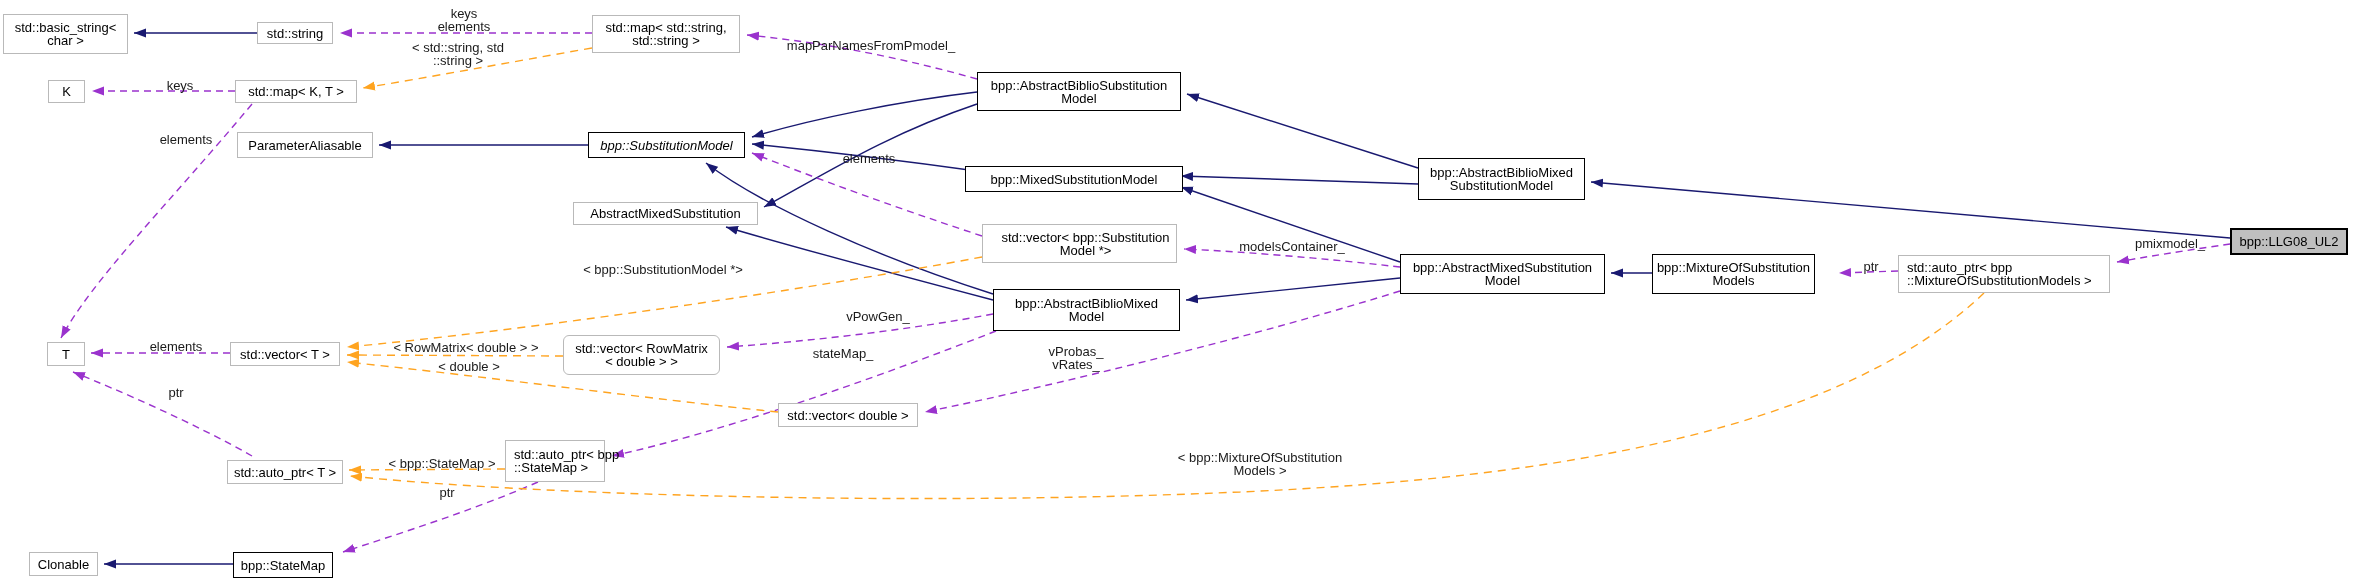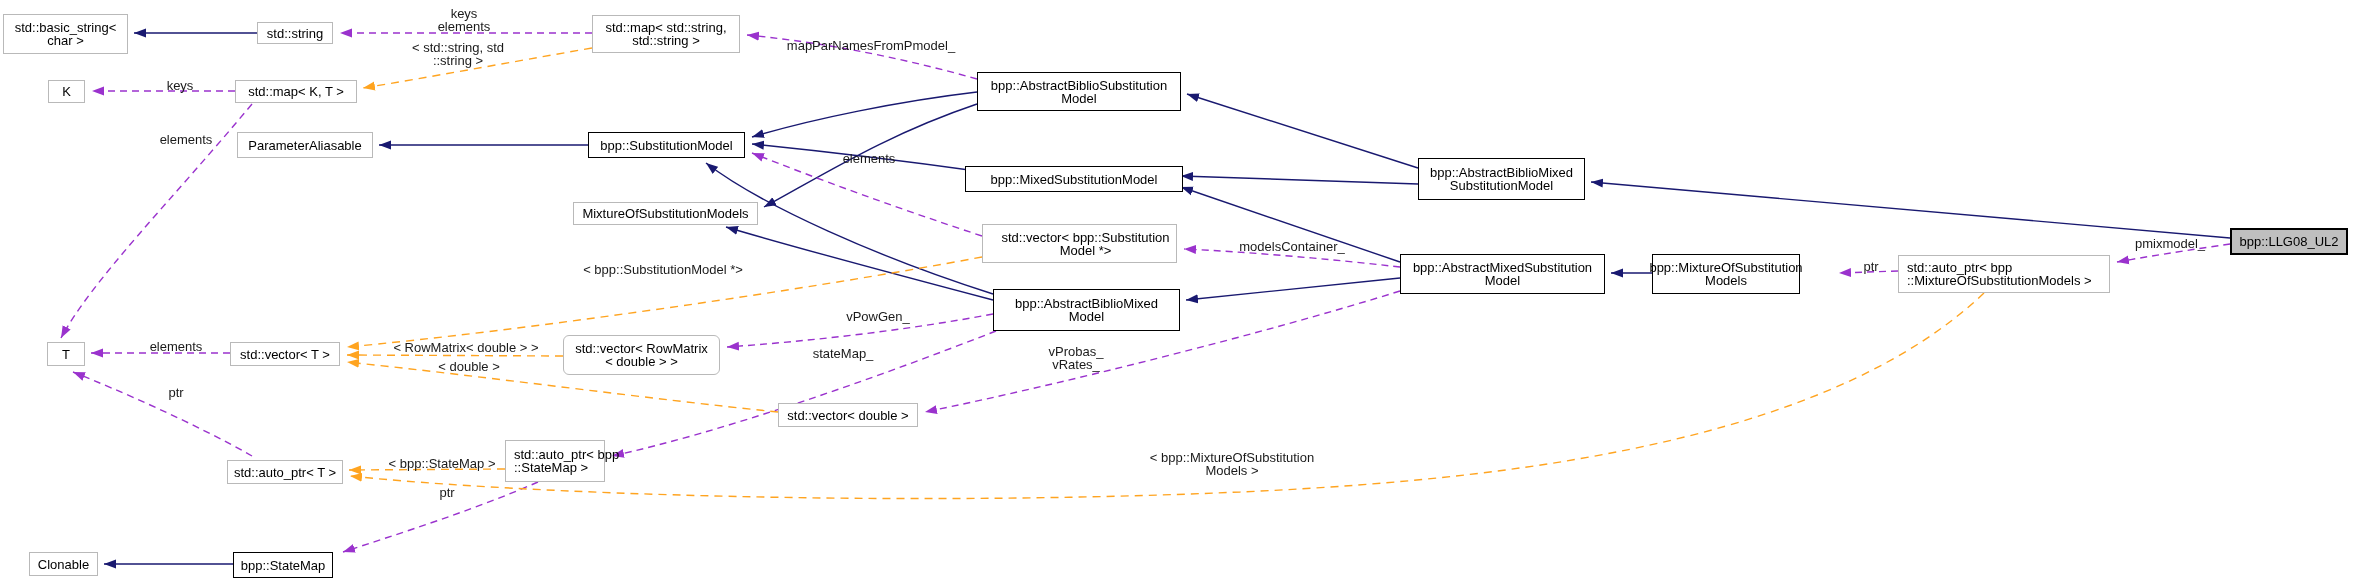--- a/index.html
+++ b/index.html
@@ -71,30 +71,30 @@
     <div class="node external" style="left: 3px; top: 14px; width: 125px; height: 40px;">std::basic_string&lt;
 char &gt;</div>
     <div class="node external" style="left: 257px; top: 22px; width: 76px; height: 22px;">std::string</div>
     <div class="node external" style="left: 592px; top: 15px; width: 148px; height: 38px;">std::map&lt; std::string,
 std::string &gt;</div>
     <div class="node documented" style="left: 977px; top: 72px; width: 204px; height: 39px;">bpp::AbstractBiblioSubstitution
 Model</div>
     <div class="node external" style="left: 48px; top: 80px; width: 37px; height: 23px;">K</div>
     <div class="node external" style="left: 235px; top: 80px; width: 122px; height: 23px;">std::map&lt; K, T &gt;</div>
     <div class="node external" style="left: 237px; top: 132px; width: 136px; height: 26px;">ParameterAliasable</div>
-    <div class="node documented" style="left: 588px; top: 132px; width: 157px; height: 26px;">bpp::SubstitutionModel</div>
+    <div class="node documented" style="left: 588px; top: 132px; width: 157px; height: 26px; font-style: italic;">bpp::SubstitutionModel</div>
     <div class="node documented" style="left: 965px; top: 166px; width: 218px; height: 26px;">bpp::MixedSubstitutionModel</div>
     <div class="node documented" style="left: 1418px; top: 158px; width: 167px; height: 42px;">bpp::AbstractBiblioMixed
 SubstitutionModel</div>
-    <div class="node external" style="left: 573px; top: 202px; width: 185px; height: 23px;">MixtureOfSubstitutionModels</div>
+    <div class="node external" style="left: 573px; top: 202px; width: 185px; height: 23px;">AbstractMixedSubstitution</div>
     <div class="node external" style="left: 982px; top: 224px; width: 195px; height: 39px; padding-left: 12px;">std::vector&lt; bpp::Substitution
 Model *&gt;</div>
     <div class="node documented" style="left: 1400px; top: 254px; width: 205px; height: 40px;">bpp::AbstractMixedSubstitution
 Model</div>
-    <div class="node documented" style="left: 1652px; top: 254px; width: 148px; height: 40px;">bpp::MixtureOfSubstitution
+    <div class="node documented" style="left: 1652px; top: 254px; width: 163px; height: 40px;">bpp::MixtureOfSubstitution
 Models</div>
     <div class="node external left" style="left: 1898px; top: 255px; width: 212px; height: 38px;">std::auto_ptr&lt; bpp
 ::MixtureOfSubstitutionModels &gt;</div>
     <div class="node selected" style="left: 2230px; top: 228px; width: 118px; height: 27px;">bpp::LLG08_UL2</div>
     <div class="node documented" style="left: 993px; top: 289px; width: 187px; height: 42px;">bpp::AbstractBiblioMixed
 Model</div>
     <div class="node external" style="left: 47px; top: 342px; width: 38px; height: 24px;">T</div>
     <div class="node external" style="left: 230px; top: 342px; width: 110px; height: 24px;">std::vector&lt; T &gt;</div>
     <div class="node external" style="left: 563px; top: 335px; width: 157px; height: 40px; border-radius: 6px;">std::vector&lt; RowMatrix
 &lt; double &gt; &gt;</div>
@@ -119,15 +119,15 @@
     <div class="elabel" style="left: 1076px; top: 358px;">vProbas_
 vRates_</div>
     <div class="elabel" style="left: 466px; top: 347px;">&lt; RowMatrix&lt; double &gt; &gt;</div>
     <div class="elabel" style="left: 469px; top: 366px;">&lt; double &gt;</div>
     <div class="elabel" style="left: 176px; top: 346px;">elements</div>
     <div class="elabel" style="left: 176px; top: 392px;">ptr</div>
     <div class="elabel" style="left: 442px; top: 463px;">&lt; bpp::StateMap &gt;</div>
     <div class="elabel" style="left: 447px; top: 492px;">ptr</div>
     <div class="elabel" style="left: 1871px; top: 266px;">ptr</div>
     <div class="elabel" style="left: 2170px; top: 243px;">pmixmodel_</div>
-    <div class="elabel" style="left: 1232px; top: 464px;">&lt; bpp::MixtureOfSubstitution
+    <div class="elabel" style="left: 1260px; top: 464px;">&lt; bpp::MixtureOfSubstitution
 Models &gt;</div>
   </div>
 
 </body></html>

